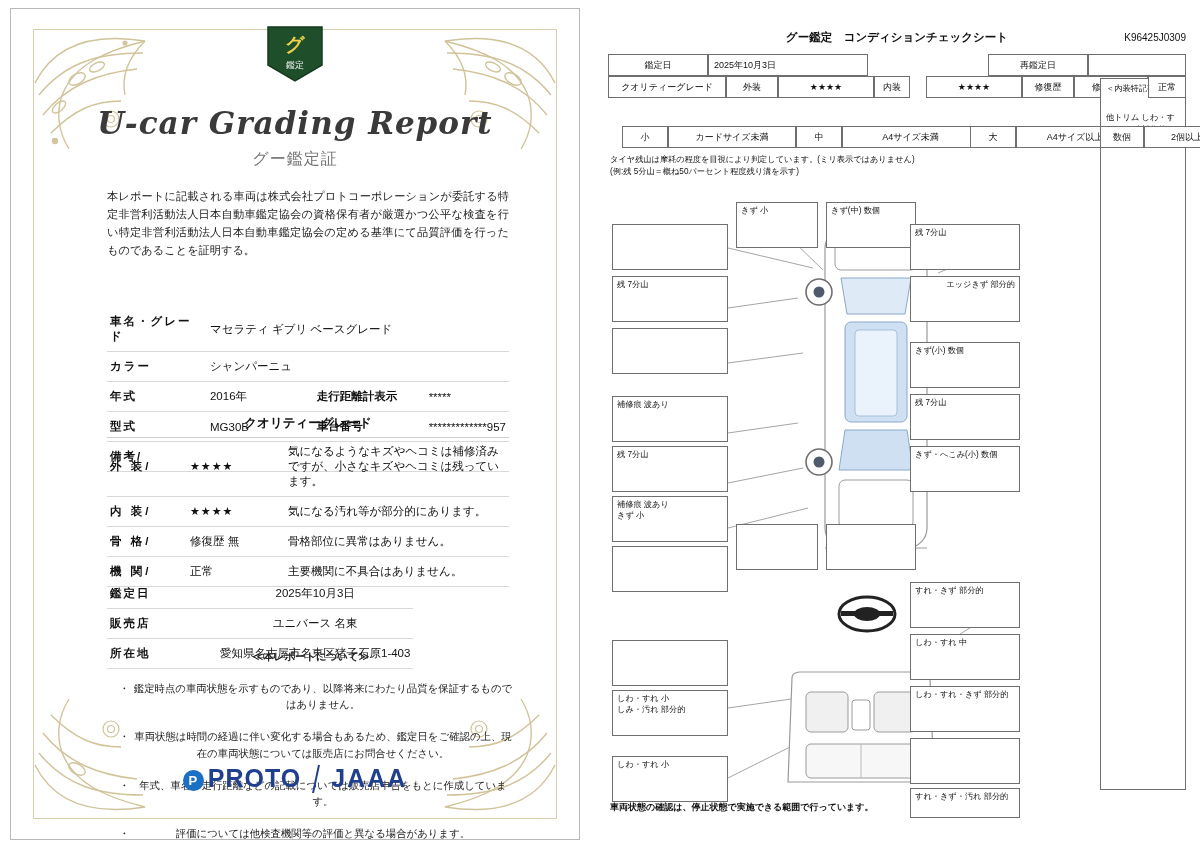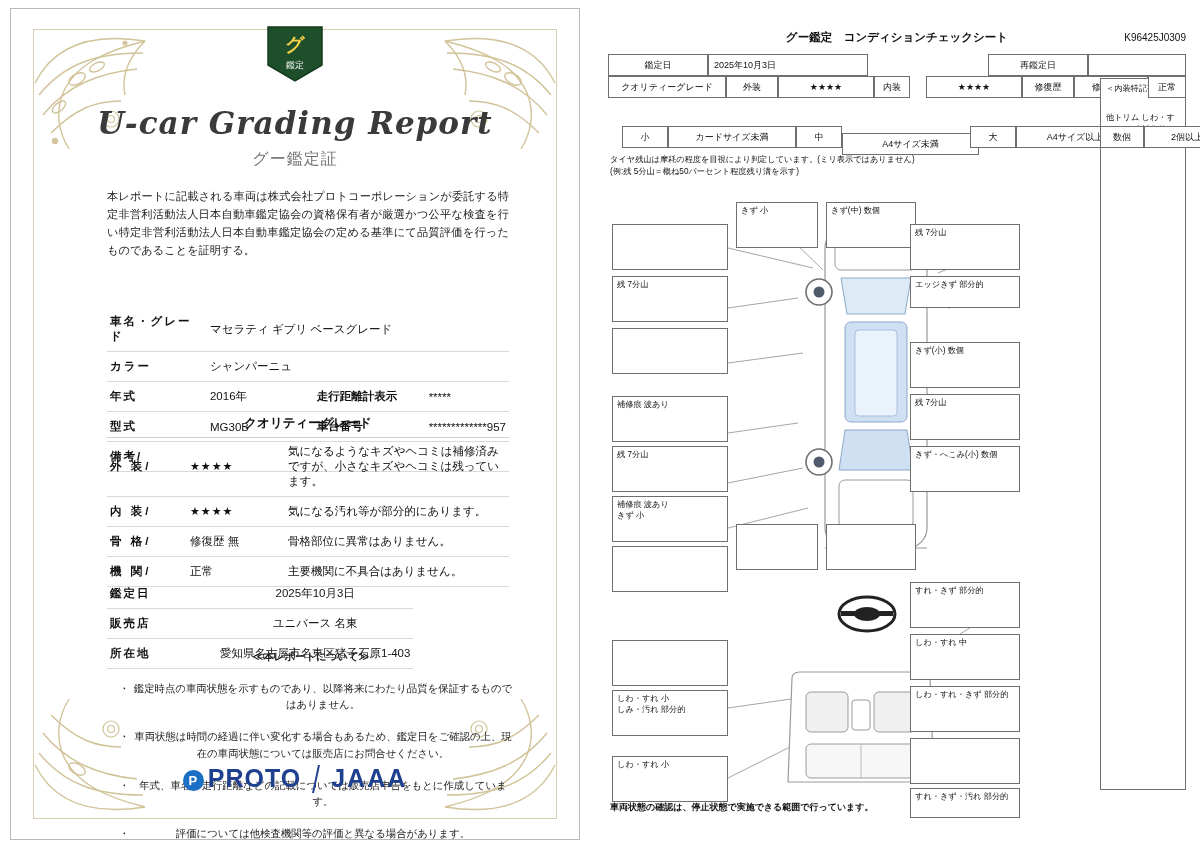--- a/index.html
+++ b/index.html
@@ -329,21 +329,21 @@
     <div class="bx lbl-cell r2" style="left:466px;width:0;border:none;"></div>
     <div class="bx lbl-cell r2" style="left: 540px; width: 38px;">機関</div>
     <div class="bx lbl-cell r2" style="left:540px;width:0;border:none;"></div>
 
     <div class="bx lbl-cell r2" style="left:540px;width:0;border:none;"></div>
 
 
     <div class="bx lbl-cell r3" style="left:14px;width:46px;">小</div>
     <div class="bx lbl-cell r3" style="left:60px;width:128px;">カードサイズ未満</div>
     <div class="bx lbl-cell r3" style="left:188px;width:46px;">中</div>
-    <div class="bx lbl-cell r3" style="left:234px;width:137px;margin-top:7px;">A4サイズ未満</div>
+    <div class="bx lbl-cell r3" style="left:234px;width:137px;">A4サイズ未満</div>
     <div class="bx lbl-cell r3" style="left:362px;width:46px;">大</div>
     <div class="bx lbl-cell r3" style="left:408px;width:118px;">A4サイズ以上</div>
     <div class="bx lbl-cell r3" style="left:406px;width:0;border:none;"></div>
     <div class="bx lbl-cell r3" style="left:404px;width:0;border:none;"></div>
 
     <div class="bx lbl-cell r3" style="left:404px;width:0;border:none;"></div>
 
     <div class="tirenote">
       <div>タイヤ残山は摩耗の程度を目視により判定しています。(ミリ表示ではありません)</div>
       <div>(例:残 5分山＝概ね50パーセント程度残り溝を示す)</div>
@@ -424,21 +424,21 @@
       <div class="callout" style="left:4px;top:368px;width:116px;height:46px;"></div>
       <div class="callout" style="left:4px;top:462px;width:116px;height:46px;"></div>
       <div class="callout" style="left:4px;top:512px;width:116px;height:46px;white-space:pre-line;">しわ・すれ 小
 しみ・汚れ 部分的</div>
       <div class="callout" style="left:4px;top:578px;width:116px;height:46px;">しわ・すれ 小</div>
 
       <div class="callout" style="left:128px;top:24px;width:82px;height:46px;">きず 小</div>
       <div class="callout" style="left:218px;top:24px;width:90px;height:46px;">きず(中) 数個</div>
 
       <div class="callout" style="left:302px;top:46px;width:110px;height:46px;">残 7分山</div>
-      <div class="callout" style="left:302px;top:98px;width:110px;height:32px;">エッジきず 部分的</div>
+      <div class="callout" style="left:302px;top:98px;width:110px;height:46px;text-align:right;">エッジきず 部分的</div>
       <div class="callout" style="left:302px;top:164px;width:110px;height:46px;">きず(小) 数個</div>
       <div class="callout" style="left:302px;top:216px;width:110px;height:46px;">残 7分山</div>
       <div class="callout" style="left:302px;top:268px;width:110px;height:46px;">きず・へこみ(小) 数個</div>
       <div class="callout" style="left:302px;top:404px;width:110px;height:46px;">すれ・きず 部分的</div>
       <div class="callout" style="left:302px;top:456px;width:110px;height:46px;">しわ・すれ 中</div>
       <div class="callout" style="left:302px;top:508px;width:110px;height:46px;">しわ・すれ・きず 部分的</div>
       <div class="callout" style="left:302px;top:560px;width:110px;height:46px;"></div>
 
       <div class="callout" style="left:302px;top:610px;width:110px;height:30px;">すれ・きず・汚れ 部分的</div>
 

